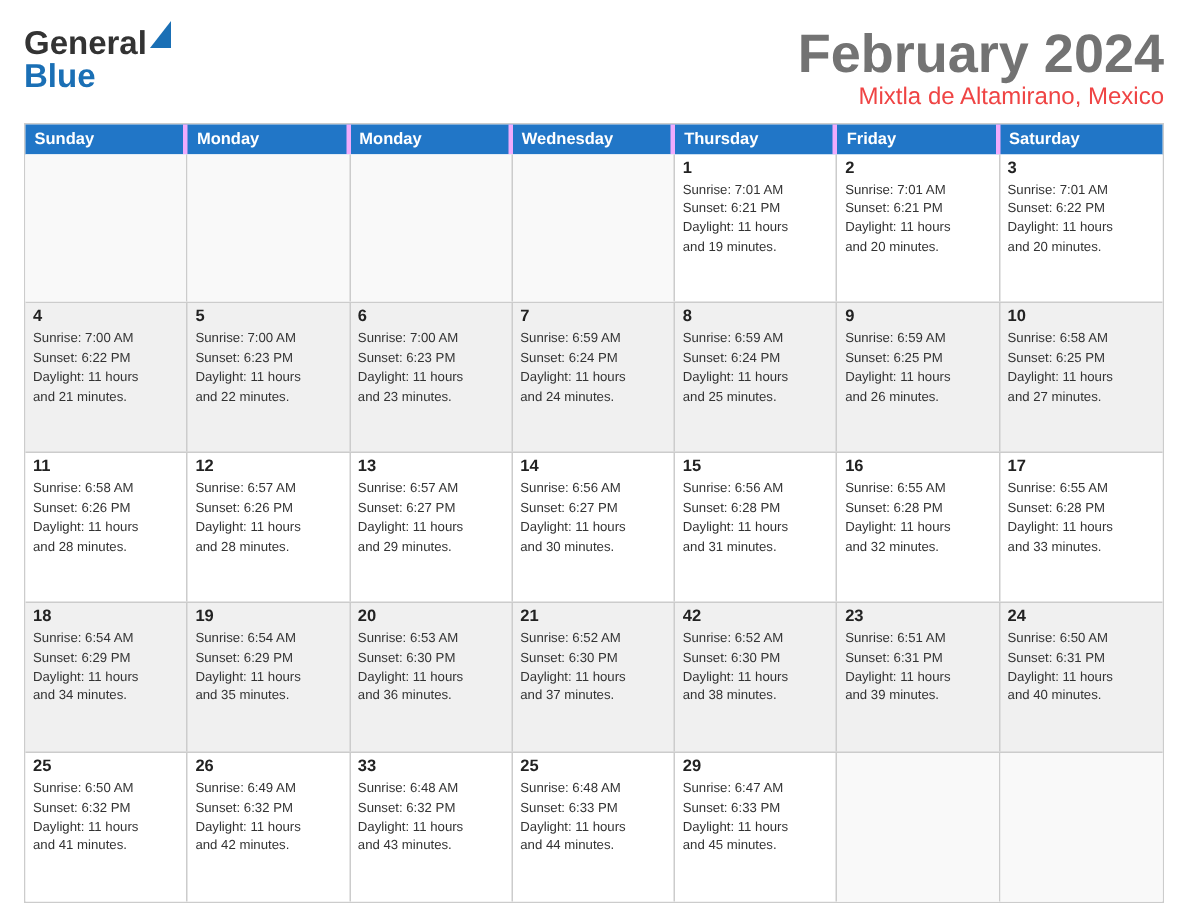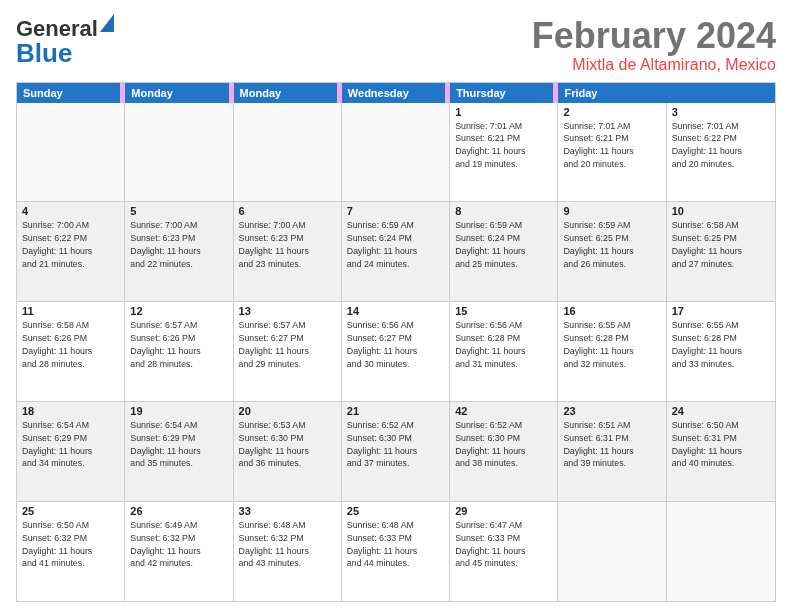--- a/index.html
+++ b/index.html
@@ -64,21 +64,21 @@
     .cal-header {
       display: grid;
       grid-template-columns: repeat(7, 1fr);
       background: #2176c7;
     }
     .cal-header-cell {
       color: #fff;
       font-size: 11px;
       font-weight: bold;
       padding: 4px 6px;
-      border-right: 5px solid #f0abfc;
+      border-right: 3px solid #f0abfc;
       text-align: left;
     }
     .cal-header-cell:last-child { border-right: none; }
     .cal-body {
       flex: 1;
       display: flex;
       flex-direction: column;
     }
     .cal-row {
       flex: 1;
@@ -115,36 +115,37 @@
 </head>
 <body>
 
 <div class="page">
   <div class="header">
     <div class="logo">
       <div class="logo-row">
         <span style="font-size:22px;font-weight:bold;color:#333;">General</span>
         <span class="logo-triangle"></span>
       </div>
-      <span style="font-size:26px;font-weight:bold;color:#1a6fb5;margin-top:-4px;">Blue</span>
+      <span style="font-size:22px;font-weight:bold;color:#1a6fb5;margin-top:-4px;">Blue</span>
     </div>
     <div class="title-block">
       <h1>February 2024</h1>
       <h2>Mixtla de Altamirano, Mexico</h2>
     </div>
   </div>
 
   <div class="calendar">
     <div class="cal-header">
     <div class="cal-header-cell">Sunday</div>
         <div class="cal-header-cell">Monday</div>
         <div class="cal-header-cell">Monday</div>
         <div class="cal-header-cell">Wednesday</div>
         <div class="cal-header-cell">Thursday</div>
         <div class="cal-header-cell">Friday</div>
+        <div class="cal-header-cell">Saturday</div>
       </div>
     <div class="cal-body">
     <div class="cal-row">
           <div class="cal-cell empty"></div>
           <div class="cal-cell empty"></div>
           <div class="cal-cell empty"></div>
           <div class="cal-cell empty"></div>
           <div class="cal-cell">
             <span class="day-num">1</span>
             <div class="day-info">Sunrise: 7:01 AM<br>Sunset: 6:21 PM<br>Daylight: 11 hours<br>and 19 minutes.</div>

